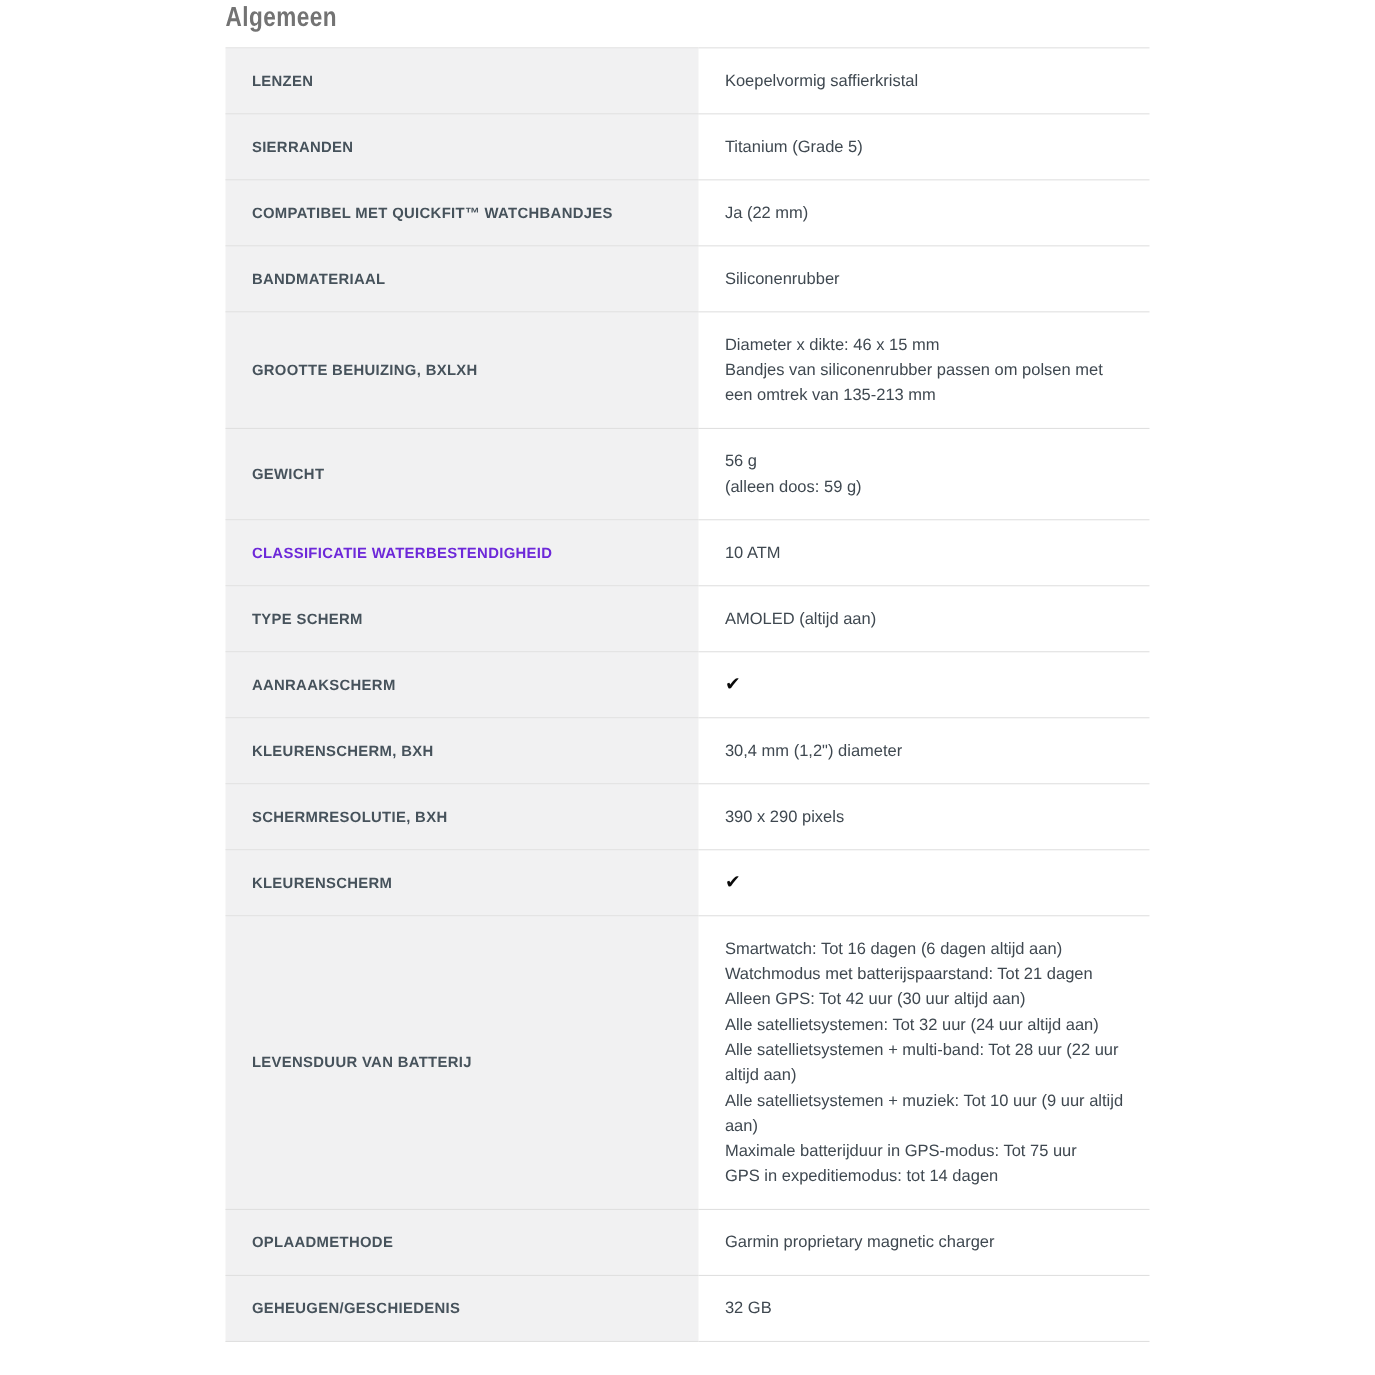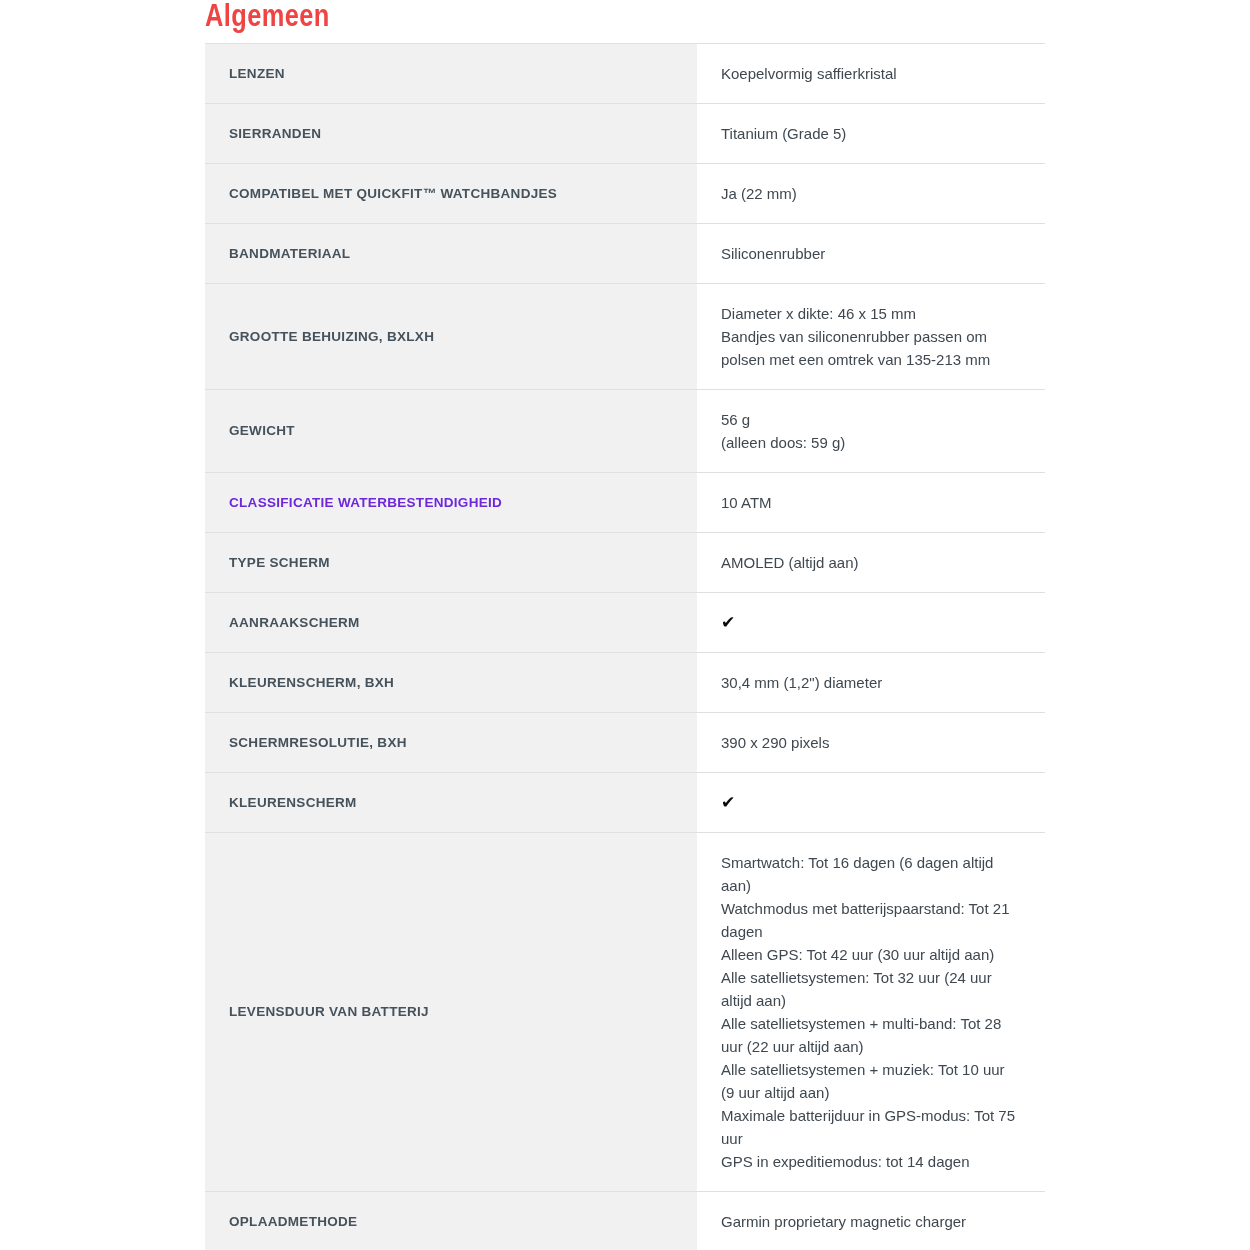--- a/index.html
+++ b/index.html
@@ -14,42 +14,42 @@
   }
   .container {
     position: absolute;
     left: 205px;
     top: 0;
     width: 840px;
   }
   .title {
     margin: 0;
     padding: 2px 0 0 0;
-    font-size: 31px;
+    font-size: 25px;
     font-weight: 700;
-    color: #ef4444;
+    color: #737373;
     line-height: 28px;
     white-space: nowrap;
   }
   .title-inner {
     display: inline-block;
     transform: scaleX(0.82);
     transform-origin: 0 50%;
     letter-spacing: 0.5px;
   }
   table.spec-table {
     width: 100%;
     border-collapse: collapse;
     margin-top: 13px;
     border-top: 1px solid #e0e0e0;
     table-layout: fixed;
   }
   tr.spec-row { border-bottom: 1px solid #e0e0e0; }
   .label-cell {
-    width: 492px;
+    width: 430px;
     background: #f1f1f2;
     padding: 18px 24px;
     text-align: left;
     vertical-align: middle;
     font-size: 13.5px;
     font-weight: 700;
     color: #46525b;
     letter-spacing: 0.3px;
     line-height: 18px;
   }

